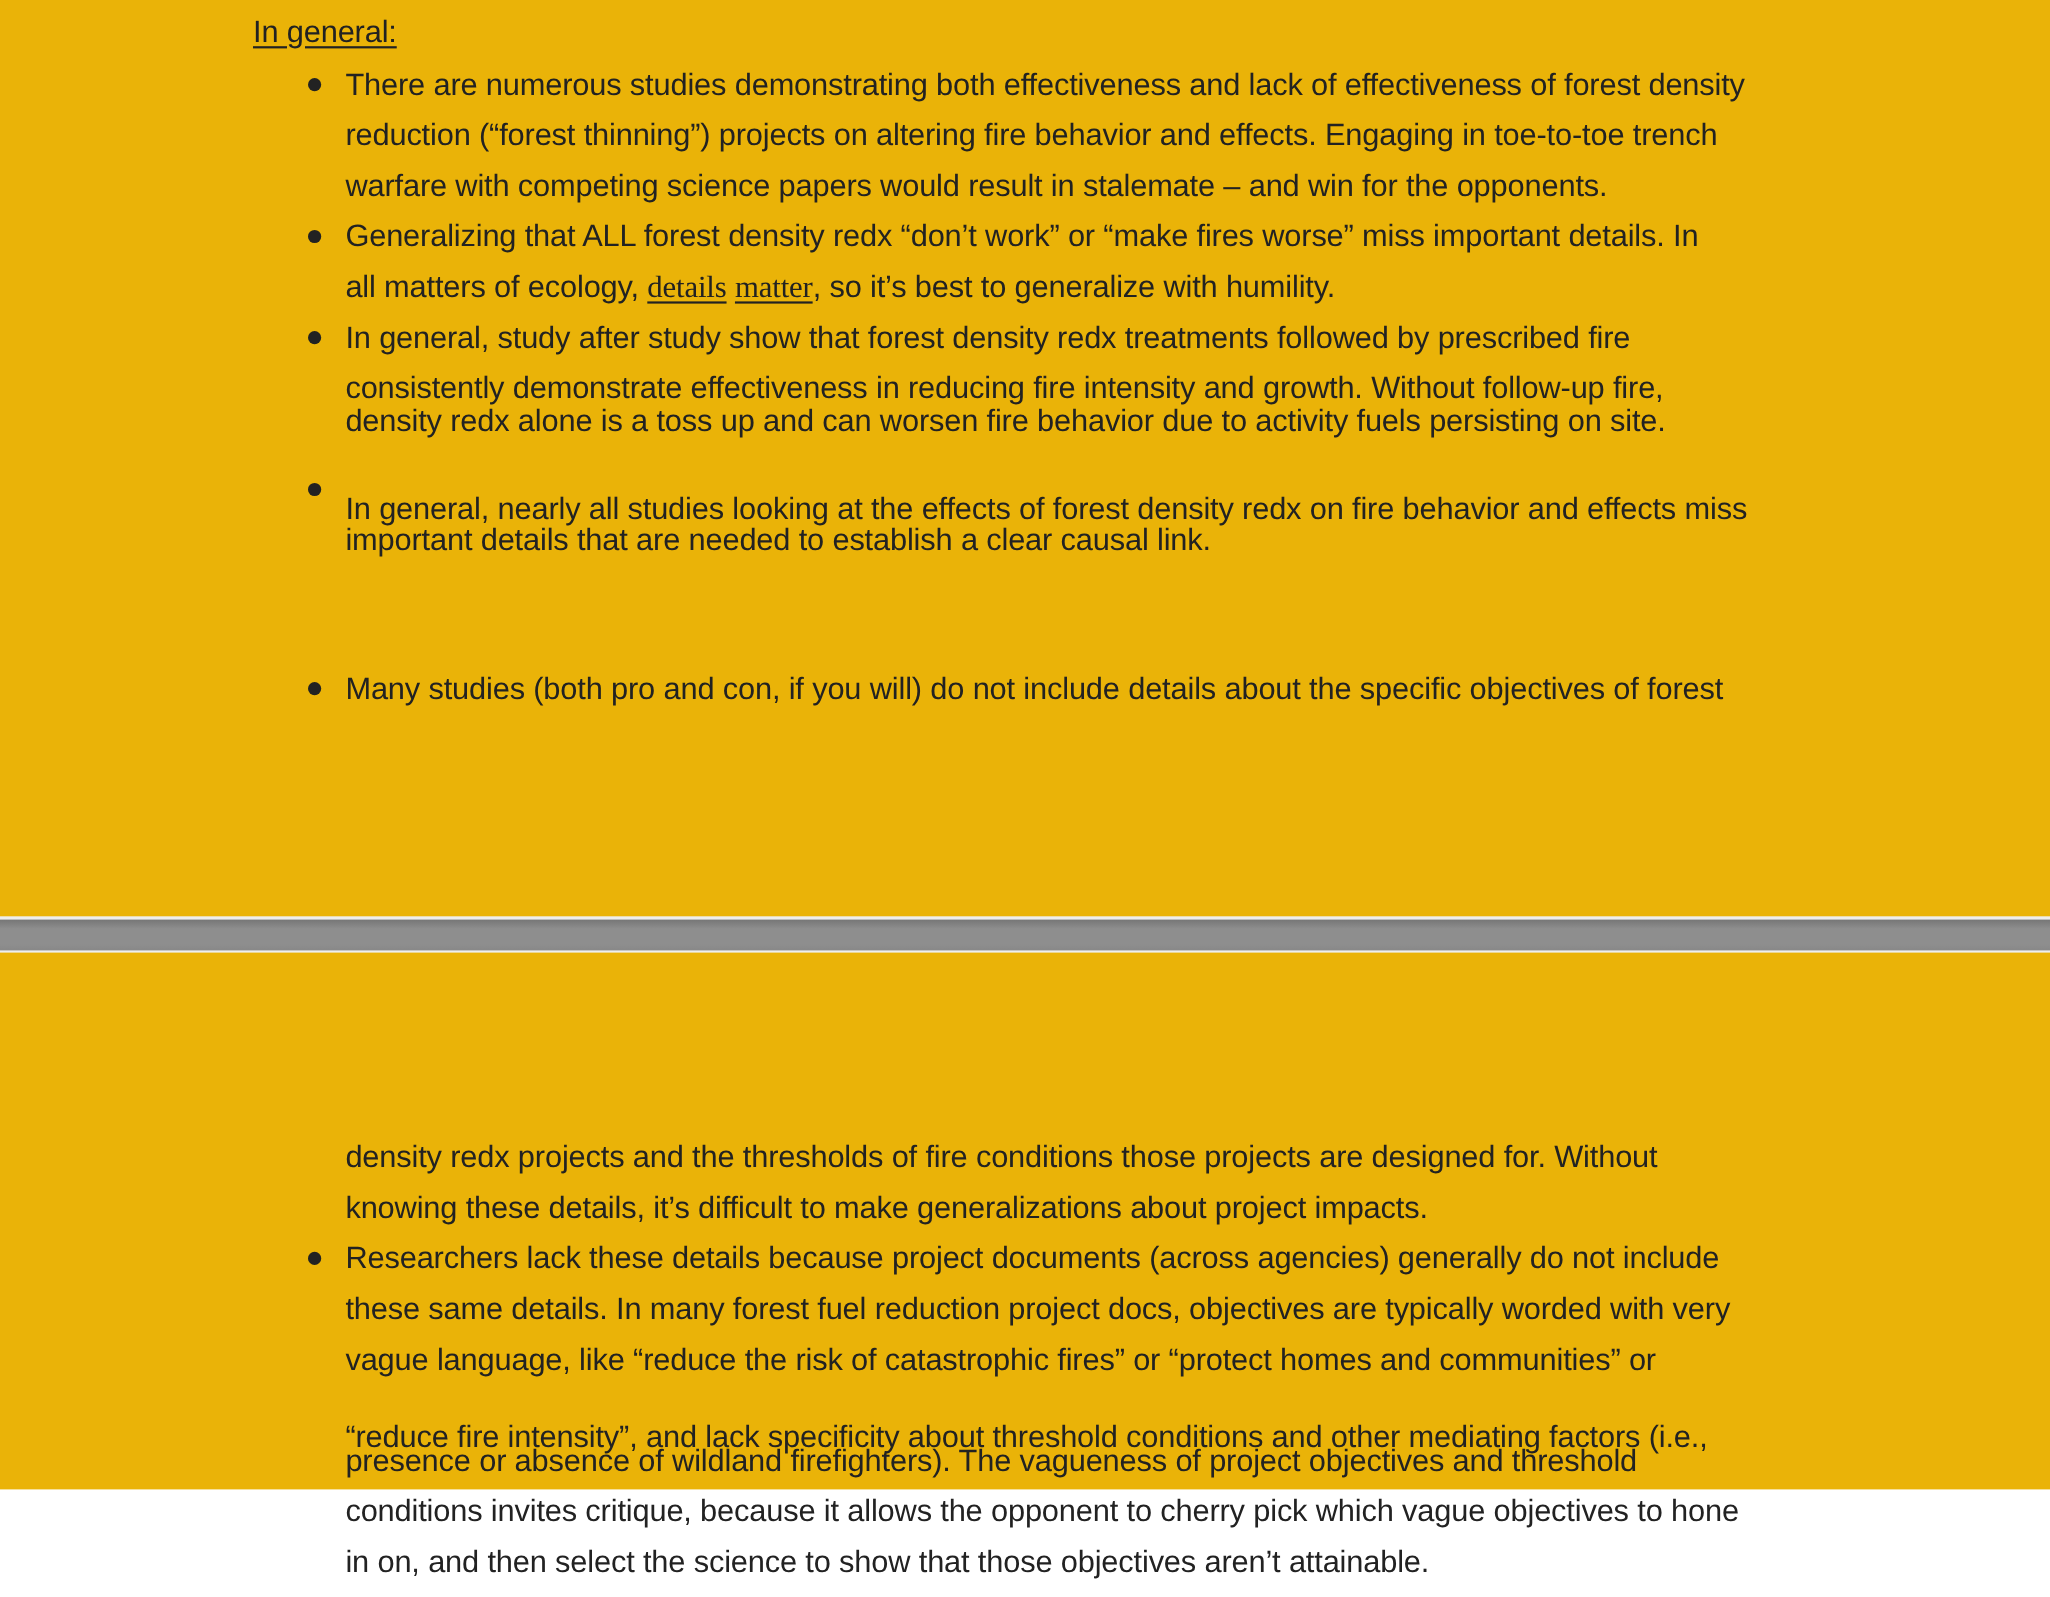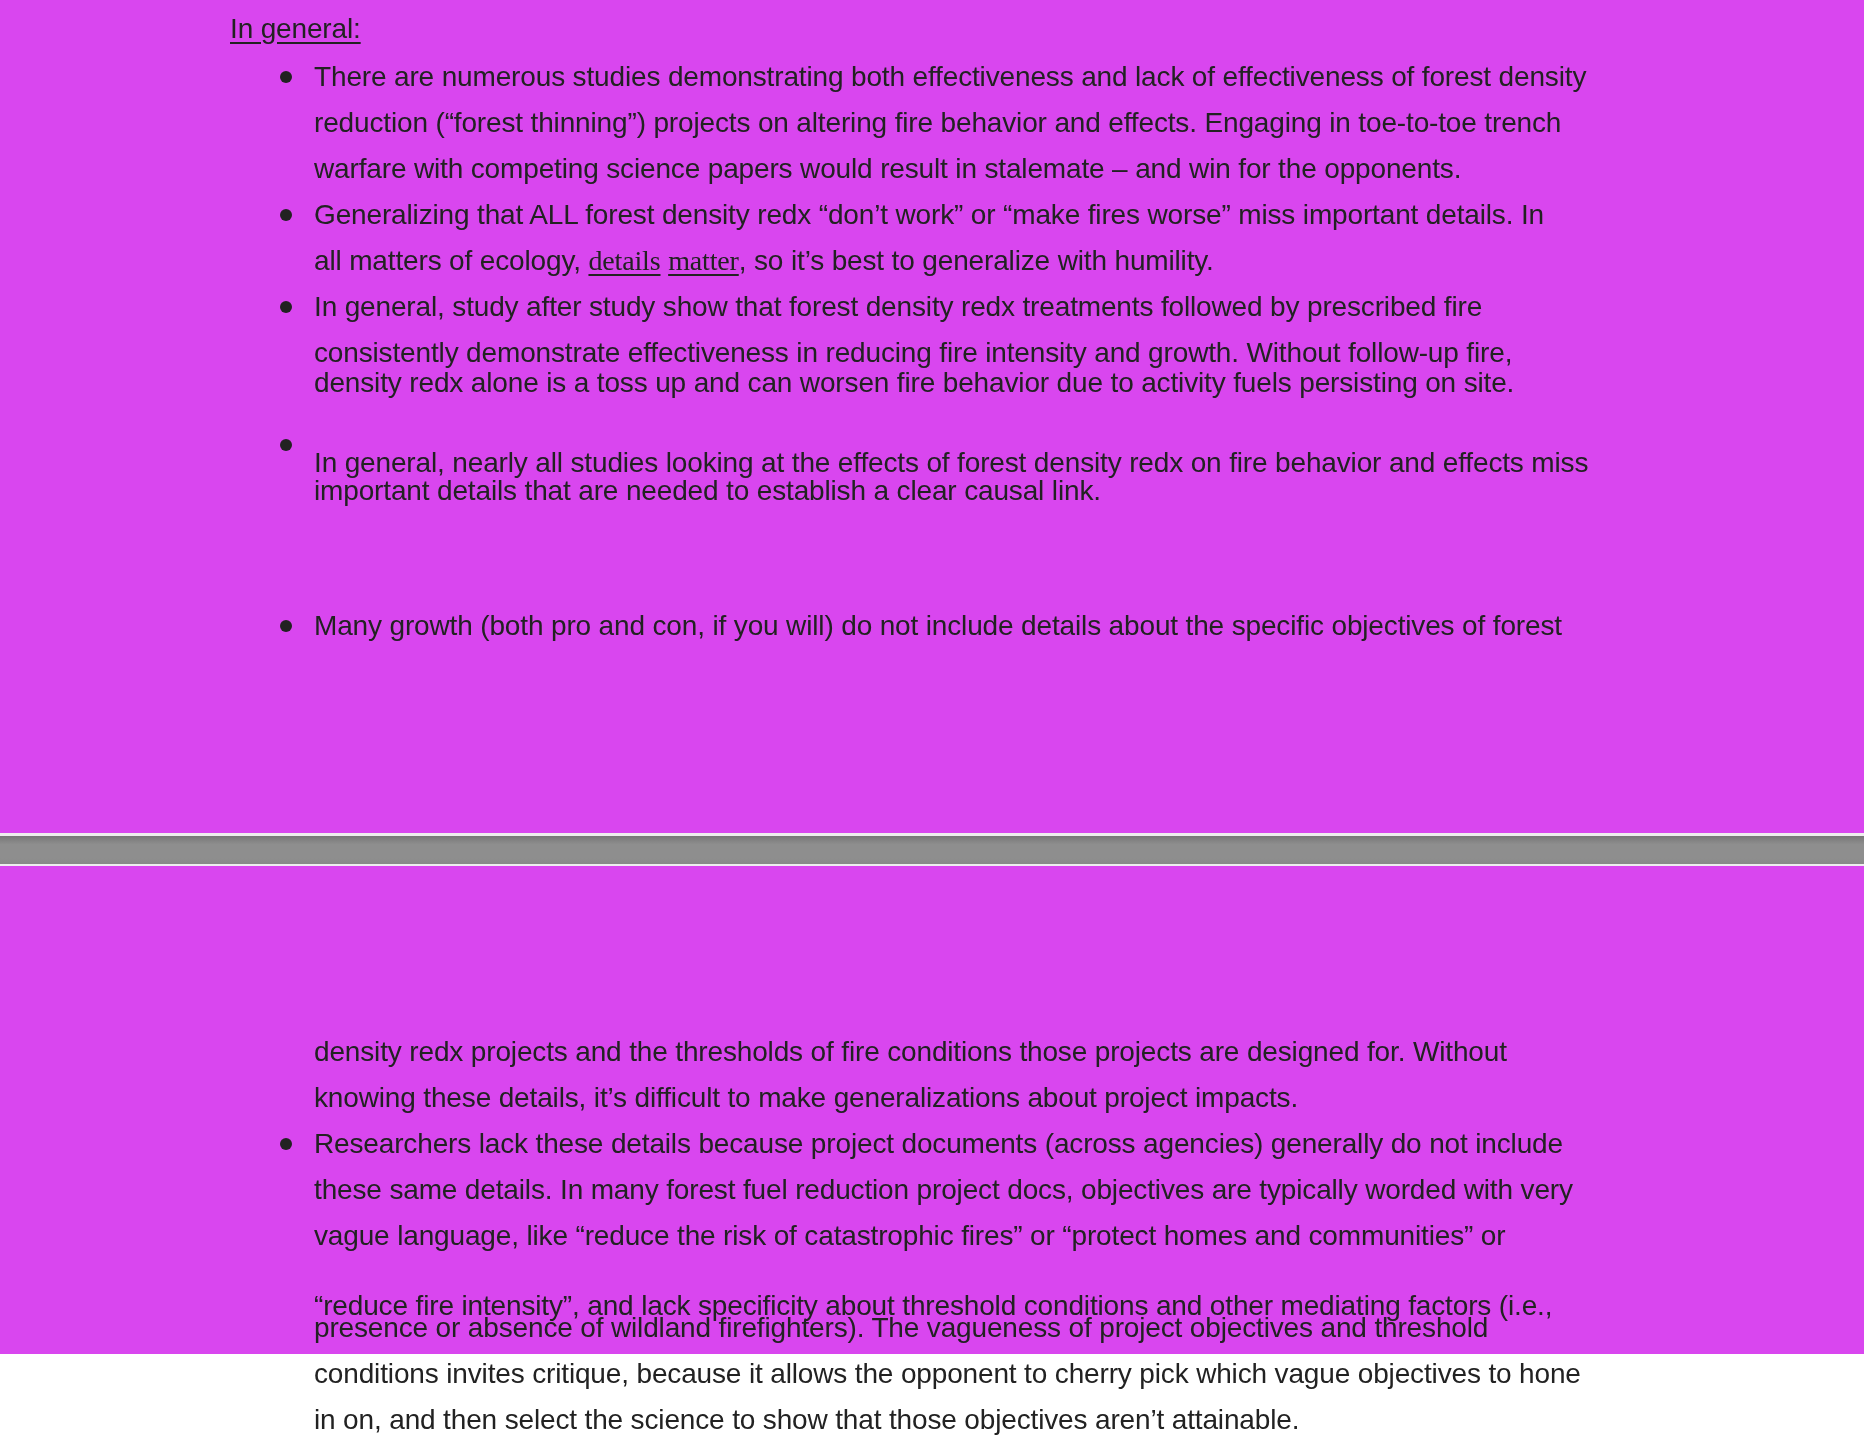--- a/index.html
+++ b/index.html
@@ -5,21 +5,21 @@
     html, body {
       margin: 0; padding: 0;
       width: 1864px; height: 1452px;
       overflow: hidden;
       background: #ffffff;
       font-family: "Liberation Sans", "DejaVu Sans", sans-serif;
       color: #1d1d1d;
     }
     .page {
       position: absolute; left: 0; width: 1864px;
-      background: #d946ef;
+      background: #eab308;
     }
     #page-1 { top: 0; height: 836px; }
     #page-2 { top: 866px; height: 488px; }
     .page-gap {
       position: absolute; left: 0; top: 833px; width: 1864px; height: 34px;
       background: #eeeeee;
     }
     .page-gap-inner {
       position: absolute; left: 0; top: 3px; width: 1864px; height: 28px;
       background: linear-gradient(#767676, #8e8e8e 30%, #8e8e8e 80%, #888888);
@@ -69,21 +69,21 @@
 
   <div>
     <span class="bullet" style="top:439px;"></span>
     <div class="line indent" style="top:440px;">In general, nearly all studies looking at the effects of forest density redx on fire behavior and effects miss</div>
     <div class="line indent" style="top:468px;">important details that are needed to establish a clear causal link.</div>
   </div>
 
 
   <div>
     <span class="bullet" style="top:620px;"></span>
-    <div class="line indent" style="top:603px;">Many growth (both pro and con, if you will) do not include details about the specific objectives of forest</div>
+    <div class="line indent" style="top:603px;">Many studies (both pro and con, if you will) do not include details about the specific objectives of forest</div>
   </div>
 </div>
 
 <div class="page-gap">
   <div class="page-gap-inner"></div>
 </div>
 
 <div class="page" id="page-2">
   <div>
     <div class="line indent" style="top:163px;">density redx projects and the thresholds of fire conditions those projects are designed for. Without</div>

